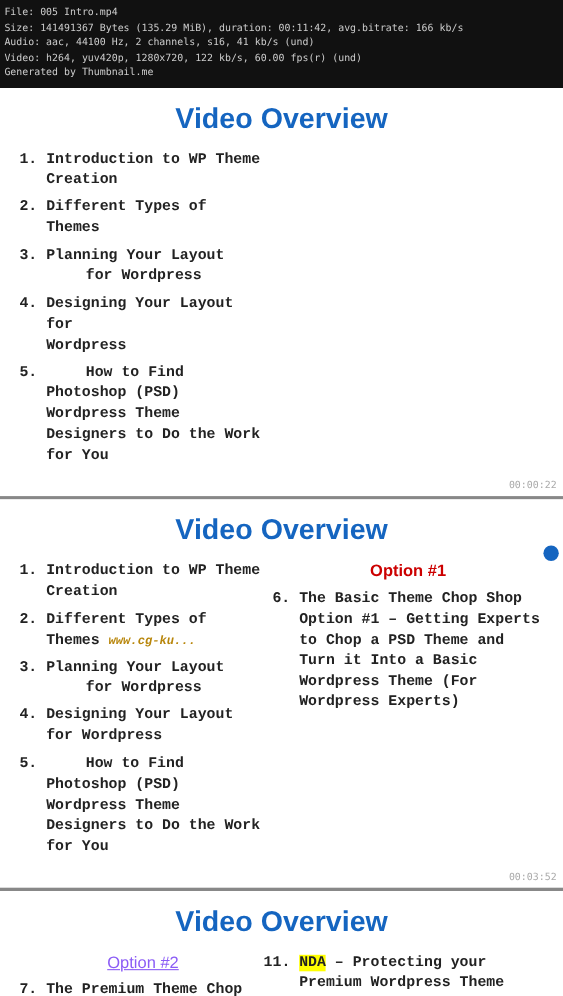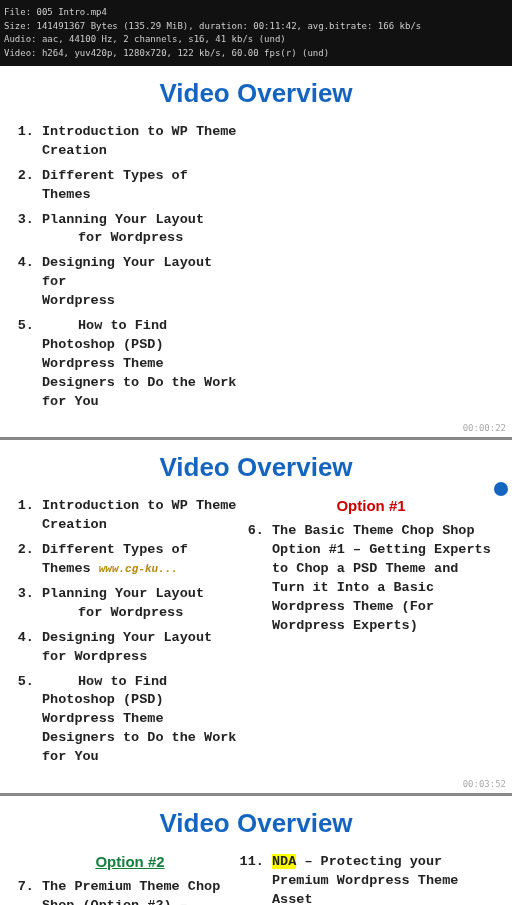--- a/index.html
+++ b/index.html
@@ -105,40 +105,41 @@
       background: #1565c0;
       border-radius: 50%;
       position: absolute;
       right: 4px;
       top: 42px;
     }
 
     
     .option2-label {
       font-size: 15px;
-      font-weight: bold;
-      color: #15803d;
+      font-weight: normal;
+      color: #8b5cf6;
       text-decoration: underline;
       text-align: center;
       margin-bottom: 8px;
     }
 
     
     .nda-highlight {
       background-color: #ffff00;
     }
   </style>
 </head>
 <body>
 
 <div class="meta-bar">
   <div>File: 005 Intro.mp4</div>
   <div>Size: 141491367 Bytes (135.29 MiB), duration: 00:11:42, avg.bitrate: 166 kb/s</div>
   <div>Audio: aac, 44100 Hz, 2 channels, s16, 41 kb/s (und)</div>
   <div>Video: h264, yuv420p, 1280x720, 122 kb/s, 60.00 fps(r) (und)</div>
+  <div>Generated by Thumbnail.me</div>
 </div>
 
 <div class="panel">
   <div class="panel-title">Video Overview</div>
   <div class="panel-content">
     <div class="left-col">
       <ol>
         <li>Introduction to WP Theme Creation</li>
         <li>Different Types of Themes</li>
         <li>Planning Your Layout<br><span class="indent">for Wordpress</span></li>

